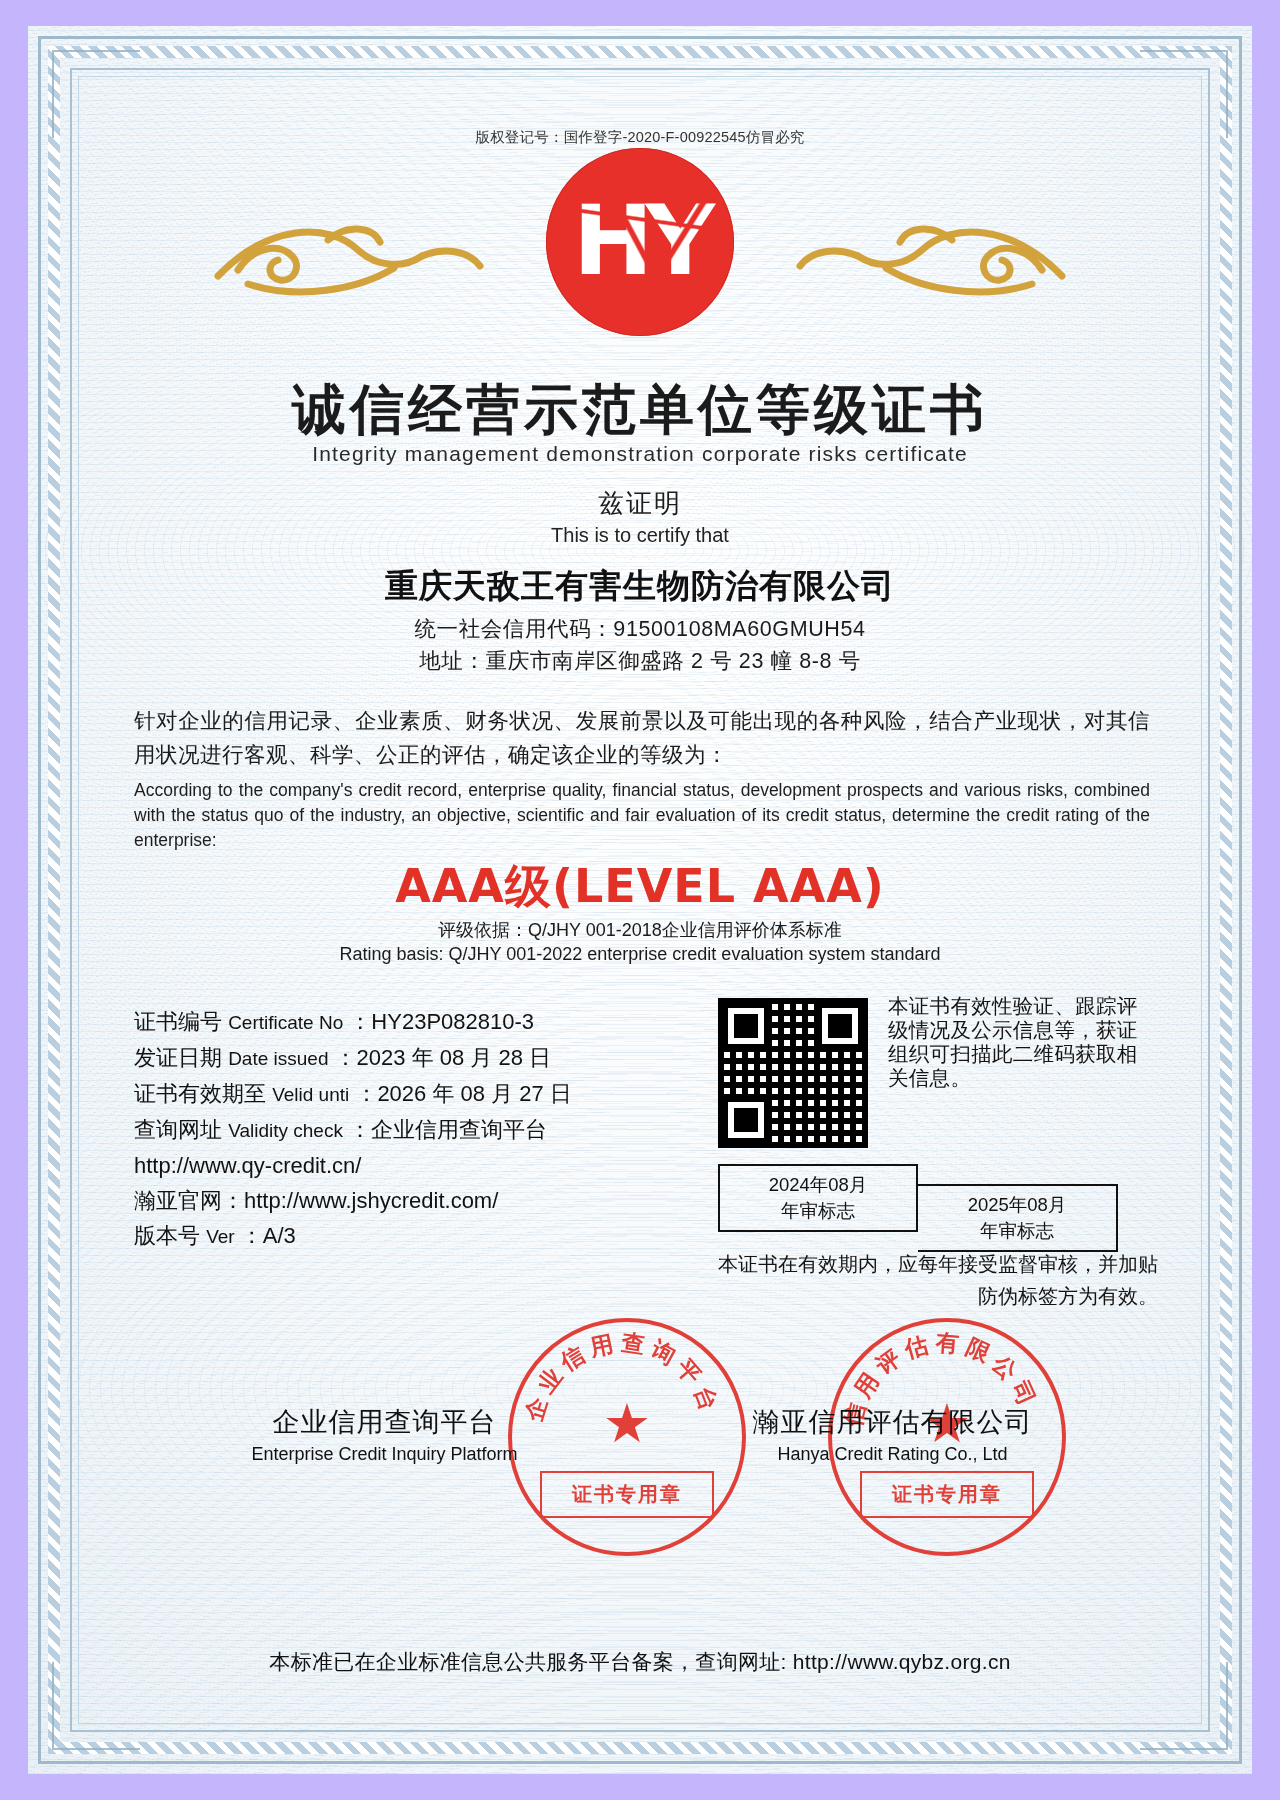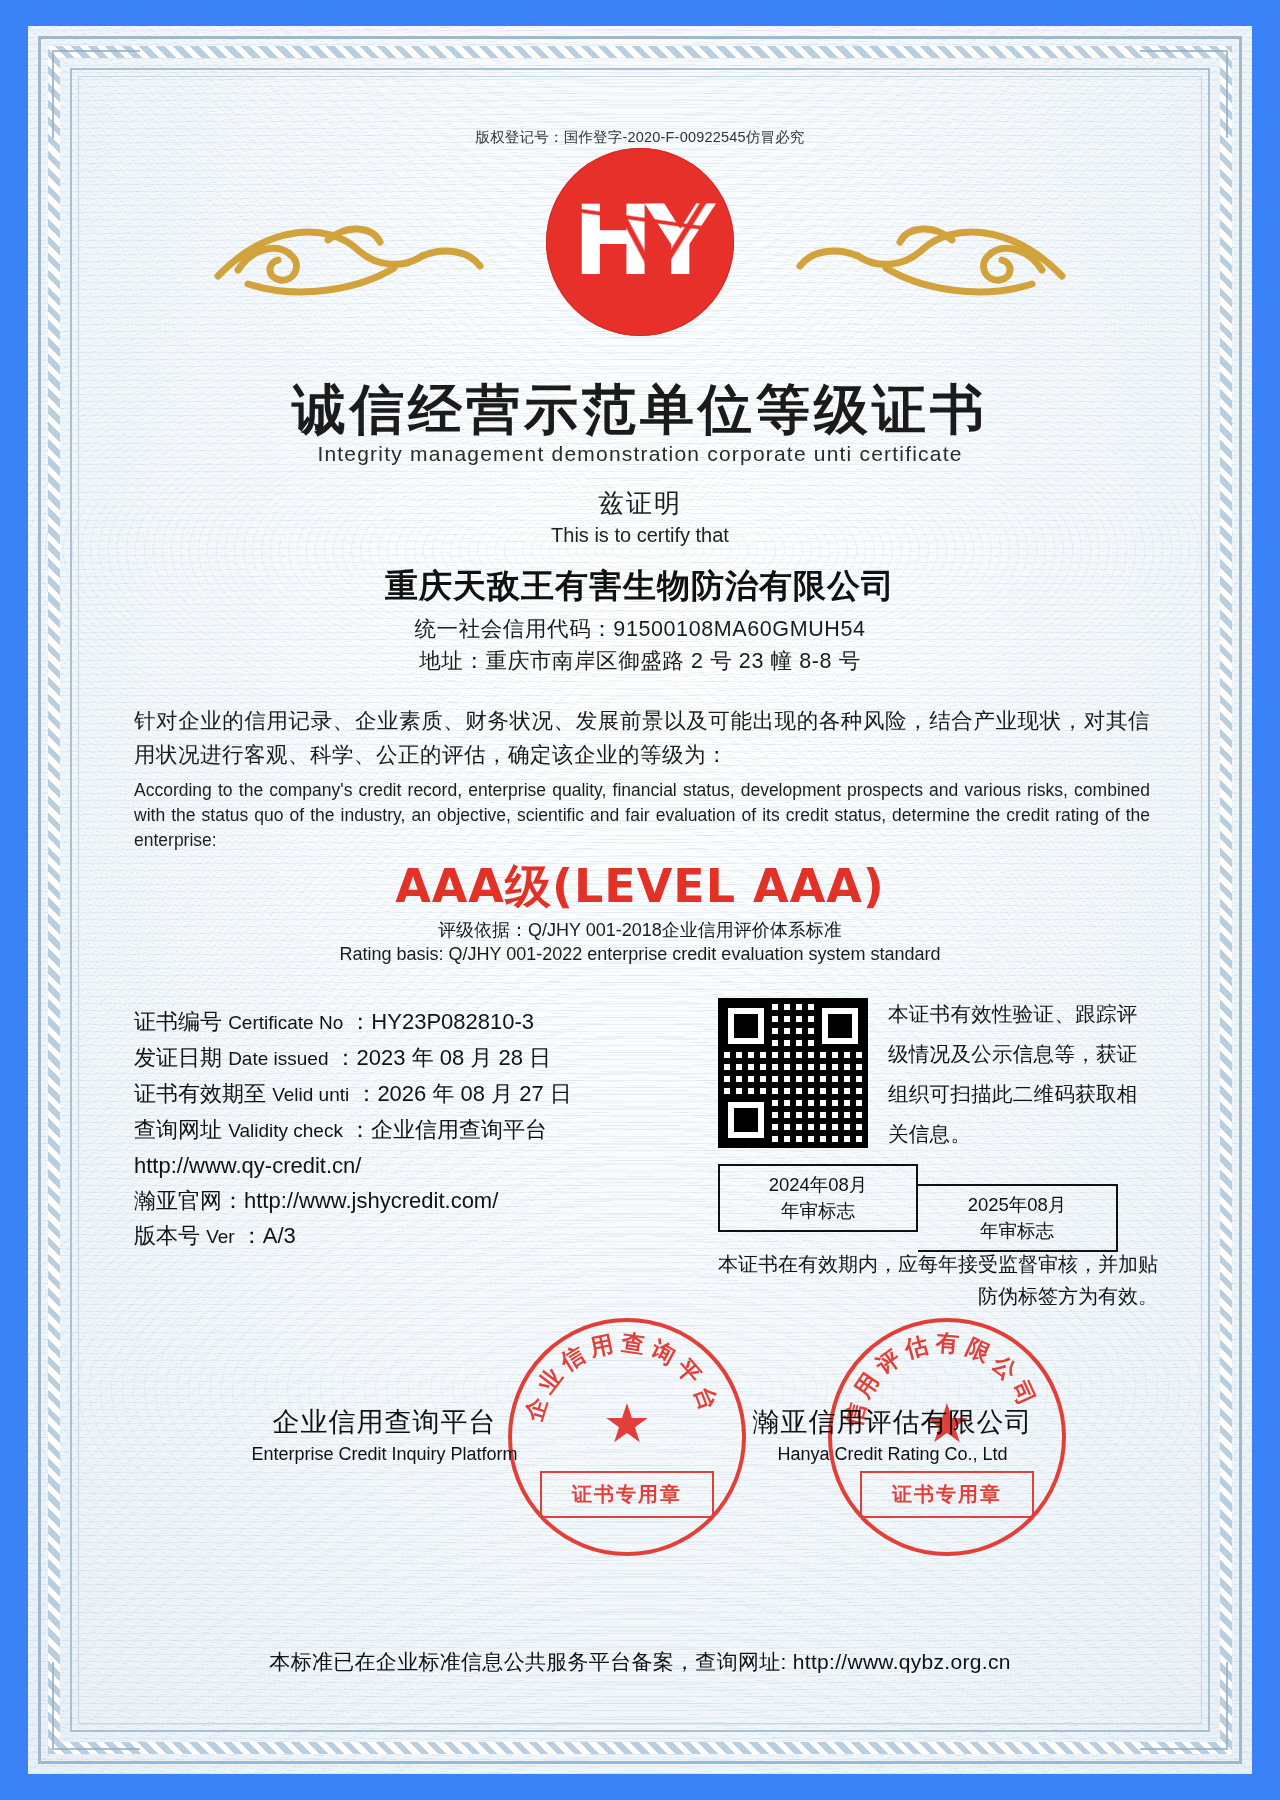--- a/index.html
+++ b/index.html
@@ -12,21 +12,21 @@
     height: 1800px;
     font-family: "Liberation Sans", sans-serif;
     overflow: hidden;
   }
 
   
   .page {
     position: relative;
     width: 1280px;
     height: 1800px;
-    background: #3b82f6;
+    background: #c4b5fd;
     box-sizing: border-box;
   }
   .cert {
     position: absolute;
     left: 28px;
     top: 26px;
     width: 1224px;
     height: 1748px;
     box-sizing: border-box;
     background:
@@ -305,21 +305,21 @@
   .qr-eye.tl { left: 4px;  top: 4px; }
   .qr-eye.tr { right: 4px; top: 4px; }
   .qr-eye.bl { left: 4px;  bottom: 4px; }
 
   .qr-note {
     position: absolute;
     top: 908px;
     left: 800px;
     width: 270px;
     font-size: 20.5px;
-    line-height: 40px;
+    line-height: 24px;
     color: #141414;
     letter-spacing: .3px;
   }
 
   .stamp-boxes {
     position: absolute;
     top: 1078px;
     left: 630px;
     width: 440px;
     display: flex;
@@ -459,21 +459,21 @@
               <path d="M214 52 C 238 42, 262 48, 272 62"></path>
             </g>
           </svg>
         </div>
         <div class="emblem">
           <div class="emblem-mark">HY</div>
         </div>
       </div>
 
       <div class="title-cn">诚信经营示范单位等级证书</div>
-      <div class="title-en">Integrity management demonstration corporate unti certificate</div>
+      <div class="title-en">Integrity management demonstration corporate risks certificate</div>
 
       <div class="certify-cn">兹证明</div>
       <div class="certify-en">This is to certify that</div>
 
       <div class="company-name">重庆天敌王有害生物防治有限公司</div>
       <div class="company-code">统一社会信用代码：91500108MA60GMUH54</div>
       <div class="company-addr">地址：重庆市南岸区御盛路 2 号 23 幢 8-8 号</div>
 
       <div class="para">
         <div class="para-cn">针对企业的信用记录、企业素质、财务状况、发展前景以及可能出现的各种风险，结合产业现状，对其信用状况进行客观、科学、公正的评估，确定该企业的等级为：</div>

